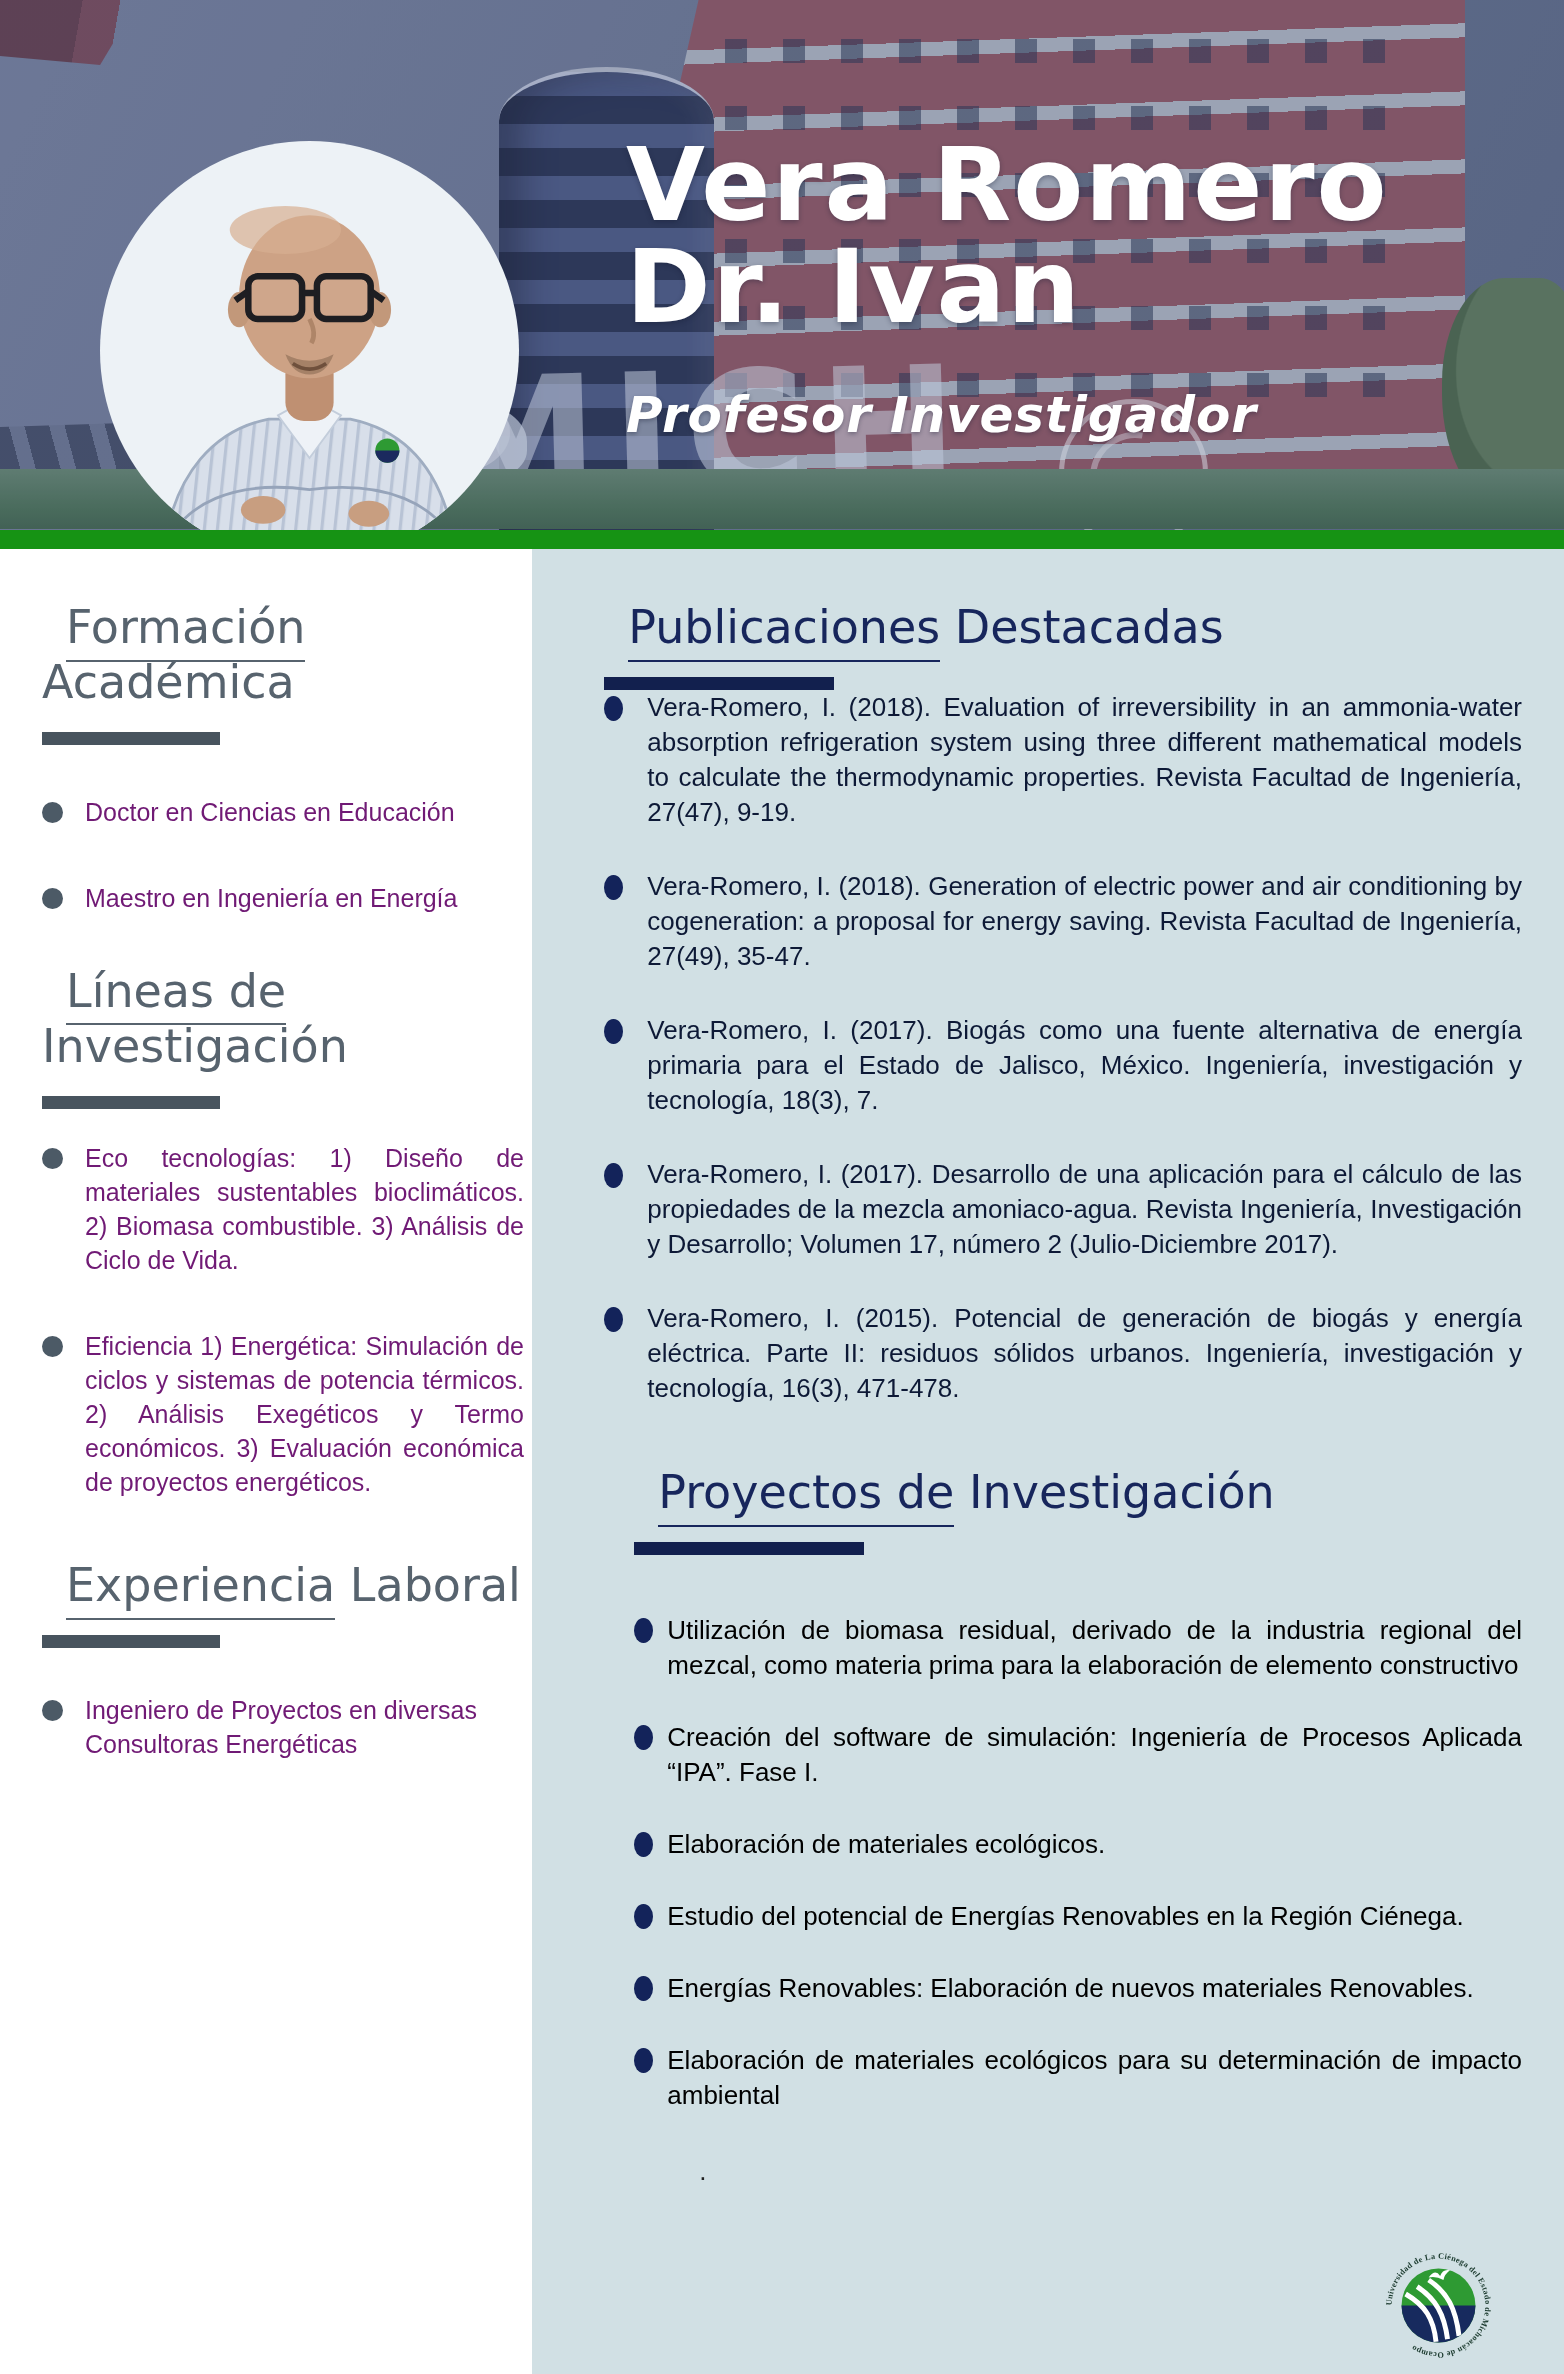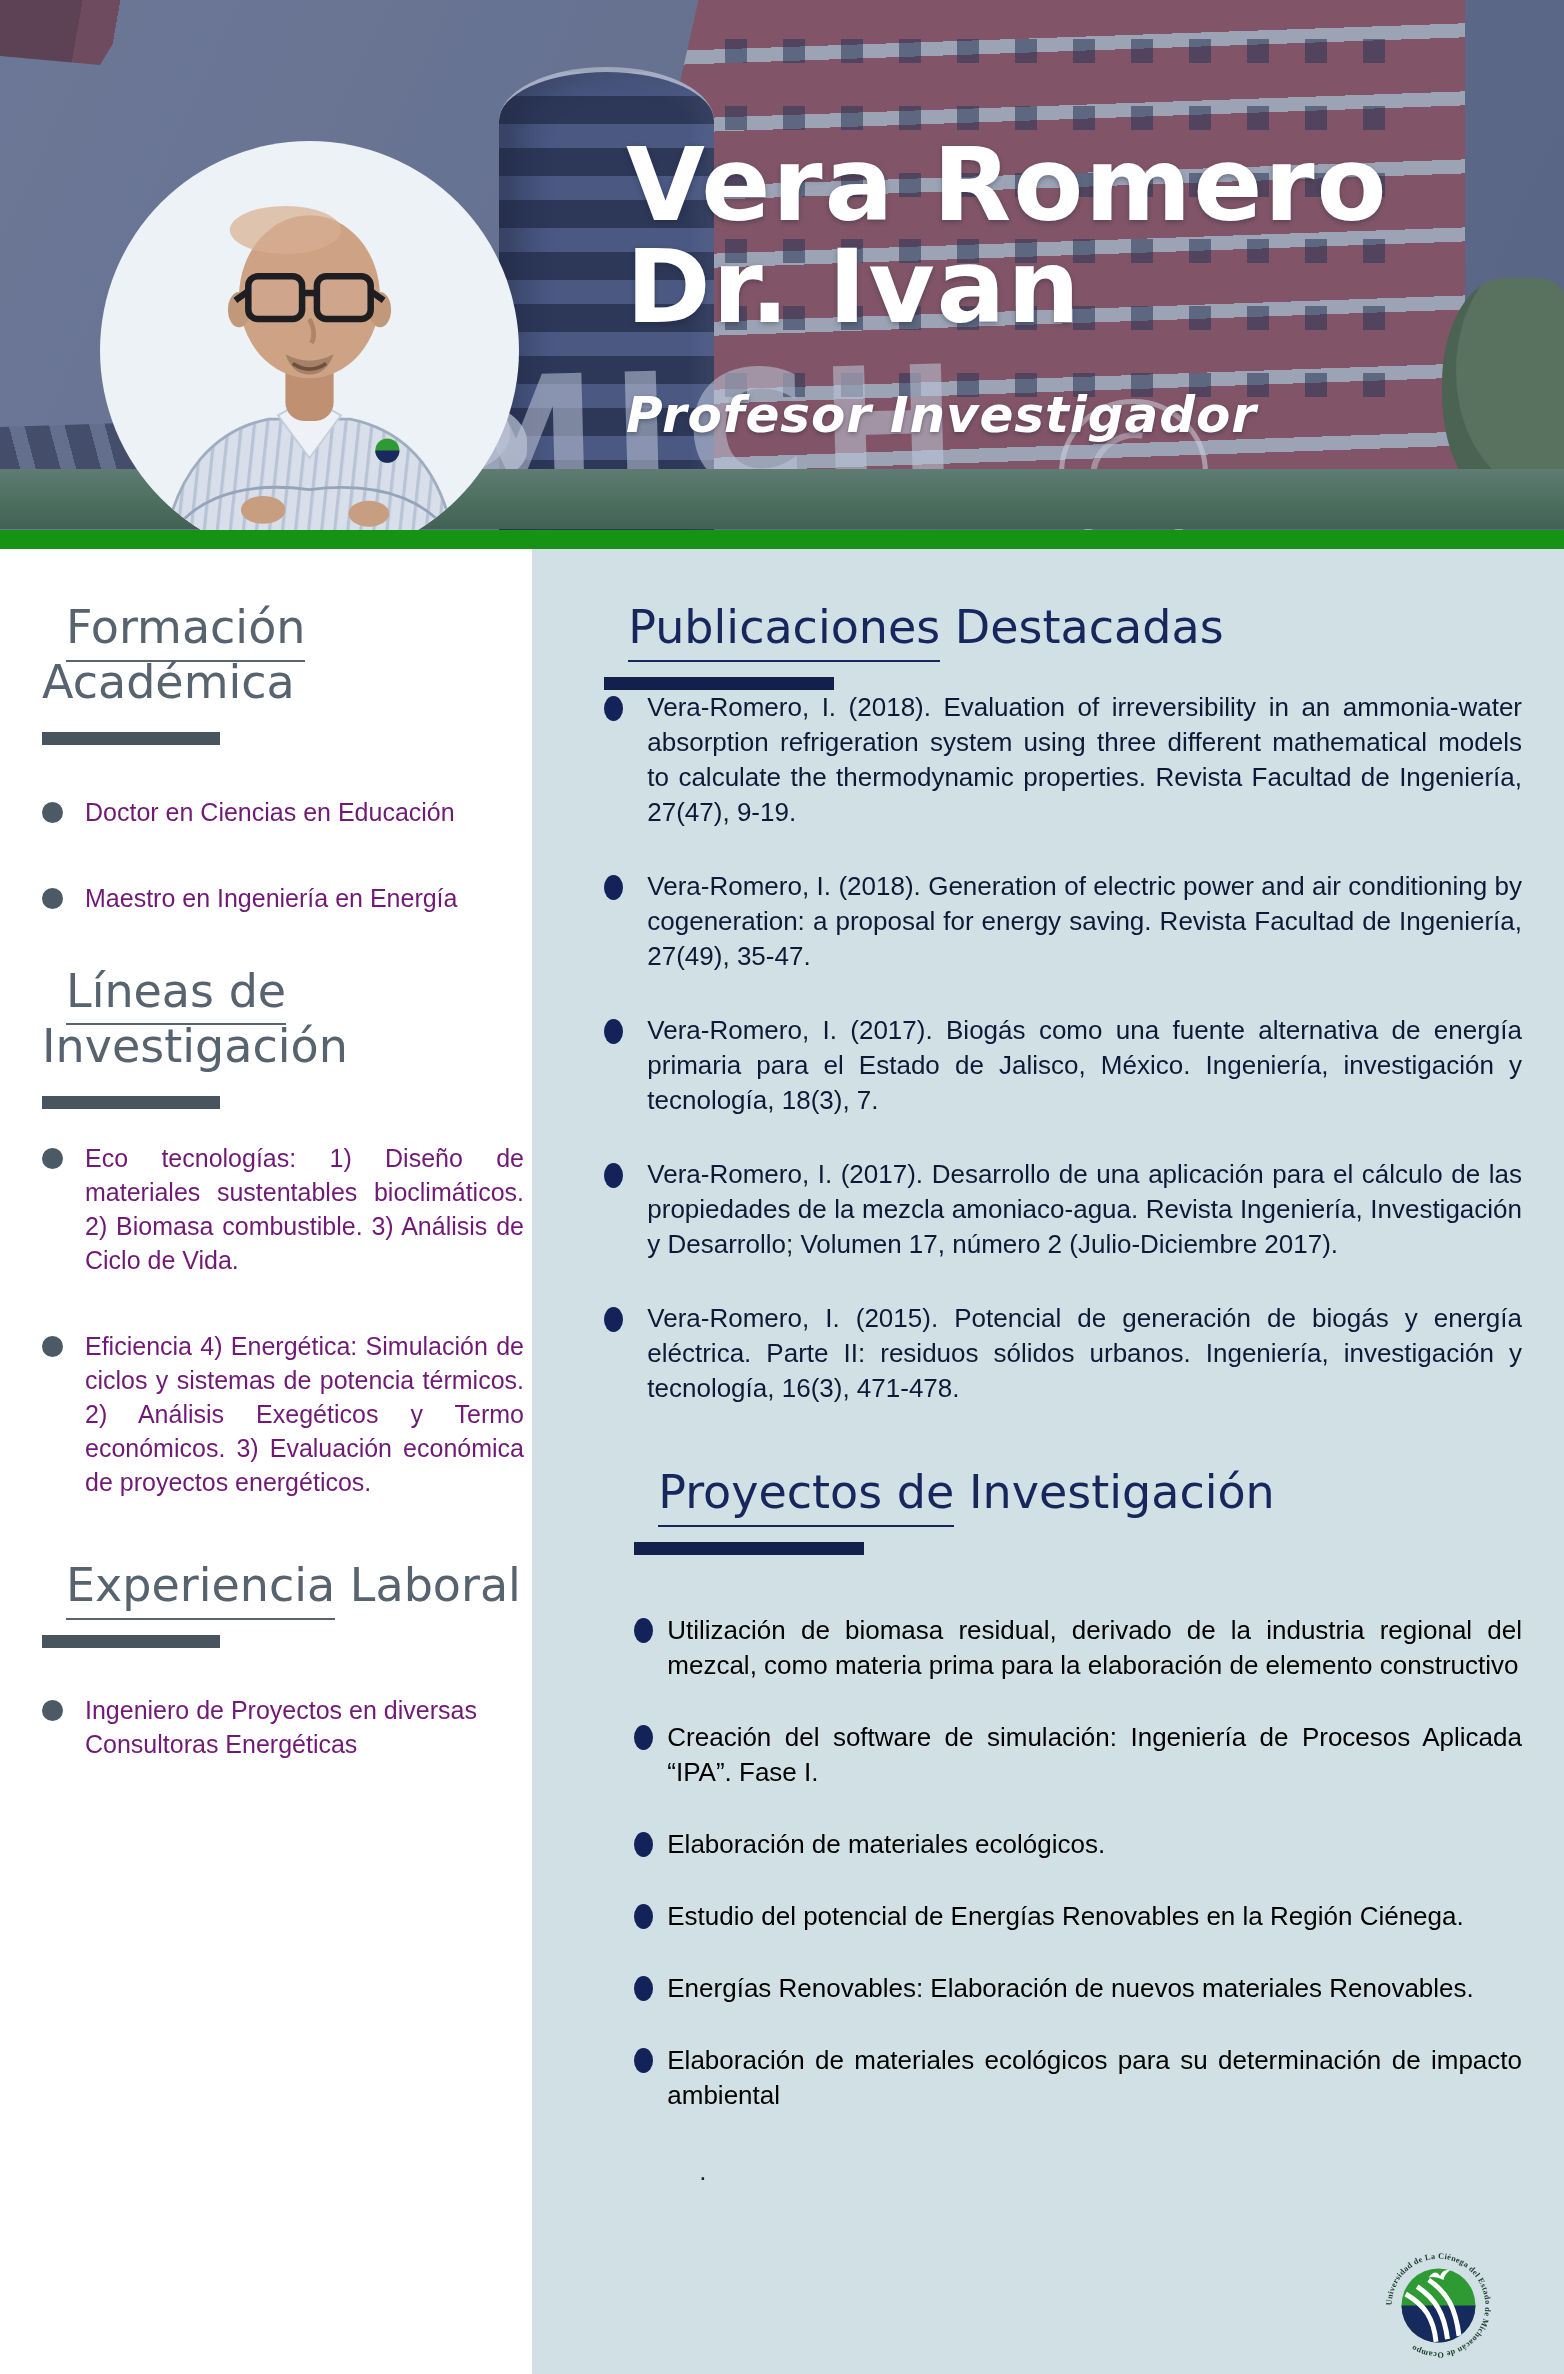--- a/index.html
+++ b/index.html
@@ -199,21 +199,21 @@
       <section class="lsec sec2">
         <h2 class="lhead"><span class="h-first">Líneas de</span><span> Investigación</span></h2>
         <div class="lbar"></div>
         <ul class="llist">
 
             <li class="litem just">
               <span class="ldot"></span><span>Eco tecnologías: 1) Diseño de materiales sustentables bioclimáticos. 2) Biomasa combustible. 3) Análisis de Ciclo de Vida.</span>
             </li>
 
             <li class="litem just">
-              <span class="ldot"></span><span>Eficiencia 4) Energética: Simulación de ciclos y sistemas de potencia térmicos. 2) Análisis Exegéticos y Termo económicos. 3) Evaluación económica de proyectos energéticos.</span>
+              <span class="ldot"></span><span>Eficiencia 1) Energética: Simulación de ciclos y sistemas de potencia térmicos. 2) Análisis Exegéticos y Termo económicos. 3) Evaluación económica de proyectos energéticos.</span>
             </li>
           </ul>
       </section>
 
       <section class="lsec sec3">
         <h2 class="lhead"><span class="h-first">Experiencia</span><span> Laboral</span></h2>
         <div class="lbar"></div>
         <ul class="llist">
 
             <li class="litem">

